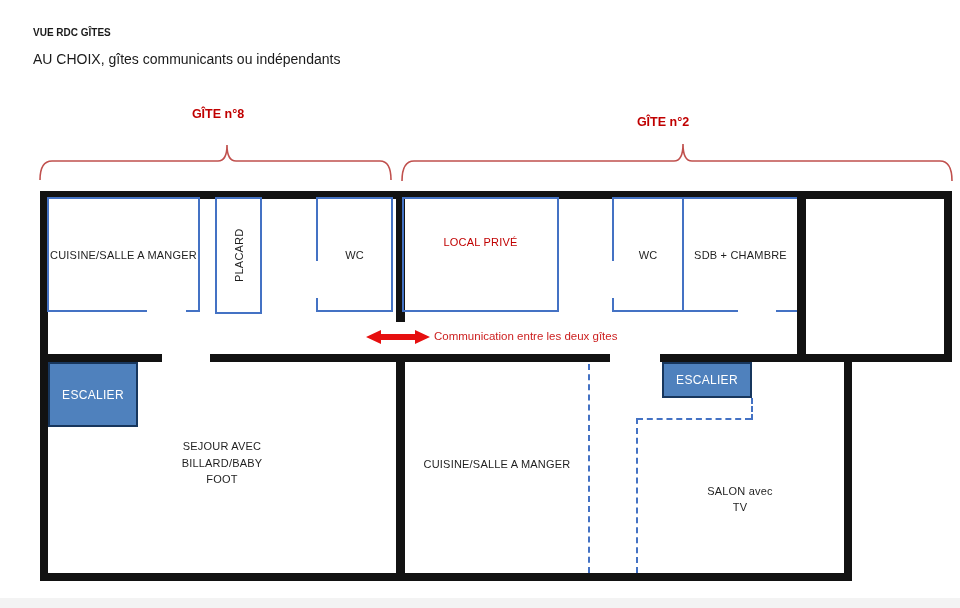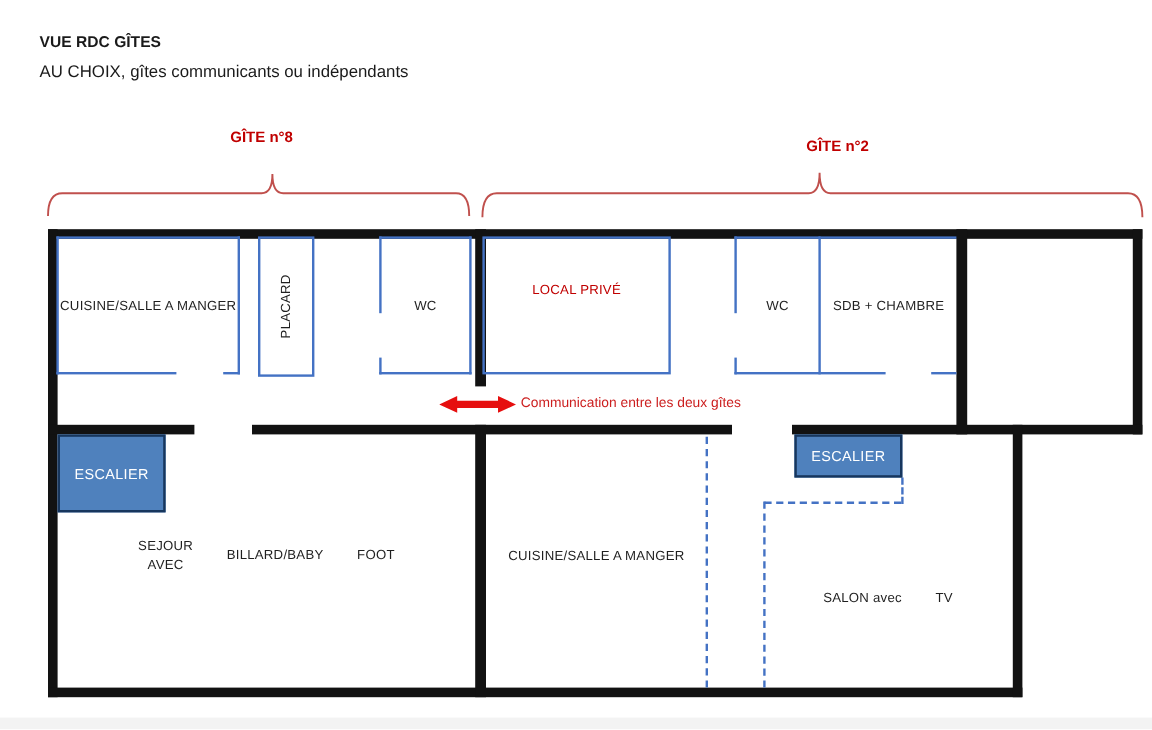--- a/index.html
+++ b/index.html
@@ -13,45 +13,45 @@
   .room-box{position:absolute;border:2px solid var(--line,#4472c4);box-sizing:border-box;background:transparent;}
   .dash-v{position:absolute;width:0;border-left:2px dashed var(--line,#4472c4);}
   .dash-h{position:absolute;height:0;border-top:2px dashed var(--line,#4472c4);}
   .room-label{
     position:absolute;display:flex;align-items:center;justify-content:center;
     text-align:center;font-size:11px;letter-spacing:.2px;color:#1f1f1f;
   }
   .vertical-label{
     writing-mode:vertical-rl;transform:rotate(180deg);
   }
-  .title{position:absolute;left:33px;top:27px;font-size:13px;font-weight:bold;color:var(--ink,#1a1a1a);}
+  .title{position:absolute;left:33px;top:27px;font-size:10px;font-weight:bold;color:var(--ink,#1a1a1a);}
   .subtitle{position:absolute;left:33px;top:51px;font-size:14px;color:var(--ink,#1a1a1a);}
   .gite-label{position:absolute;width:110px;text-align:center;font-weight:bold;font-size:12.5px;color:var(--red-label,#c00000);}
   .esc{
     position:absolute;background:var(--esc-fill,#4f81bd);border:2px solid var(--esc-border,#17365d);
     box-sizing:border-box;display:flex;align-items:center;justify-content:center;
     color:var(--esc-text,#ffffff);font-size:12px;letter-spacing:.3px;
   }
   .red-note{position:absolute;font-size:11.5px;color:var(--red-text,#cc1f1f);white-space:nowrap;}
   .green{color:var(--green-label,#2e9e6b);}
   .redtxt{color:var(--red-label,#c00000);}
-  .multiline{flex-direction:row;line-height:16.5px;gap:28px;}
+  .multiline{flex-direction:column;line-height:16.5px;}
   .page-edge{position:absolute;left:0;top:598px;width:960px;height:10px;background:#f3f3f3;}
   svg{display:block;}
 </style>
 </head>
 <body>
 
 <div class="stage">
 
   <div class="title">VUE RDC GÎTES</div>
   <div class="subtitle">AU CHOIX, gîtes communicants ou indépendants</div>
 
   <div class="gite-label" style="left:163px;top:107px;">GÎTE n°8</div>
-  <div class="gite-label" style="left:643px;top:115px;">GÎTE n°2</div>
+  <div class="gite-label" style="left:608px;top:115px;">GÎTE n°2</div>
 
   <svg class="abs" style="left:38px;top:138px;" width="356" height="46" viewBox="0 0 356 46">
     <path d="M 2 42 Q 2 23 14 23 L 180 23 Q 189 23 189 7 Q 189 23 198 23 L 342 23 Q 353 23 353 42" fill="none" style="stroke:var(--brace,#c0504d);" stroke-width="1.6"></path>
   </svg>
   <svg class="abs" style="left:400px;top:138px;" width="555" height="46" viewBox="0 0 555 46">
     <path d="M 2 43 Q 2 23 14 23 L 274 23 Q 283 23 283 6 Q 283 23 292 23 L 540 23 Q 552 23 552 43" fill="none" style="stroke:var(--brace,#c0504d);" stroke-width="1.6"></path>
   </svg>
 
   <div class="w" style="left:40px;top:191px;width:912px;height:8px;"></div>
   <div class="w" style="left:40px;top:191px;width:8px;height:390px;"></div>

